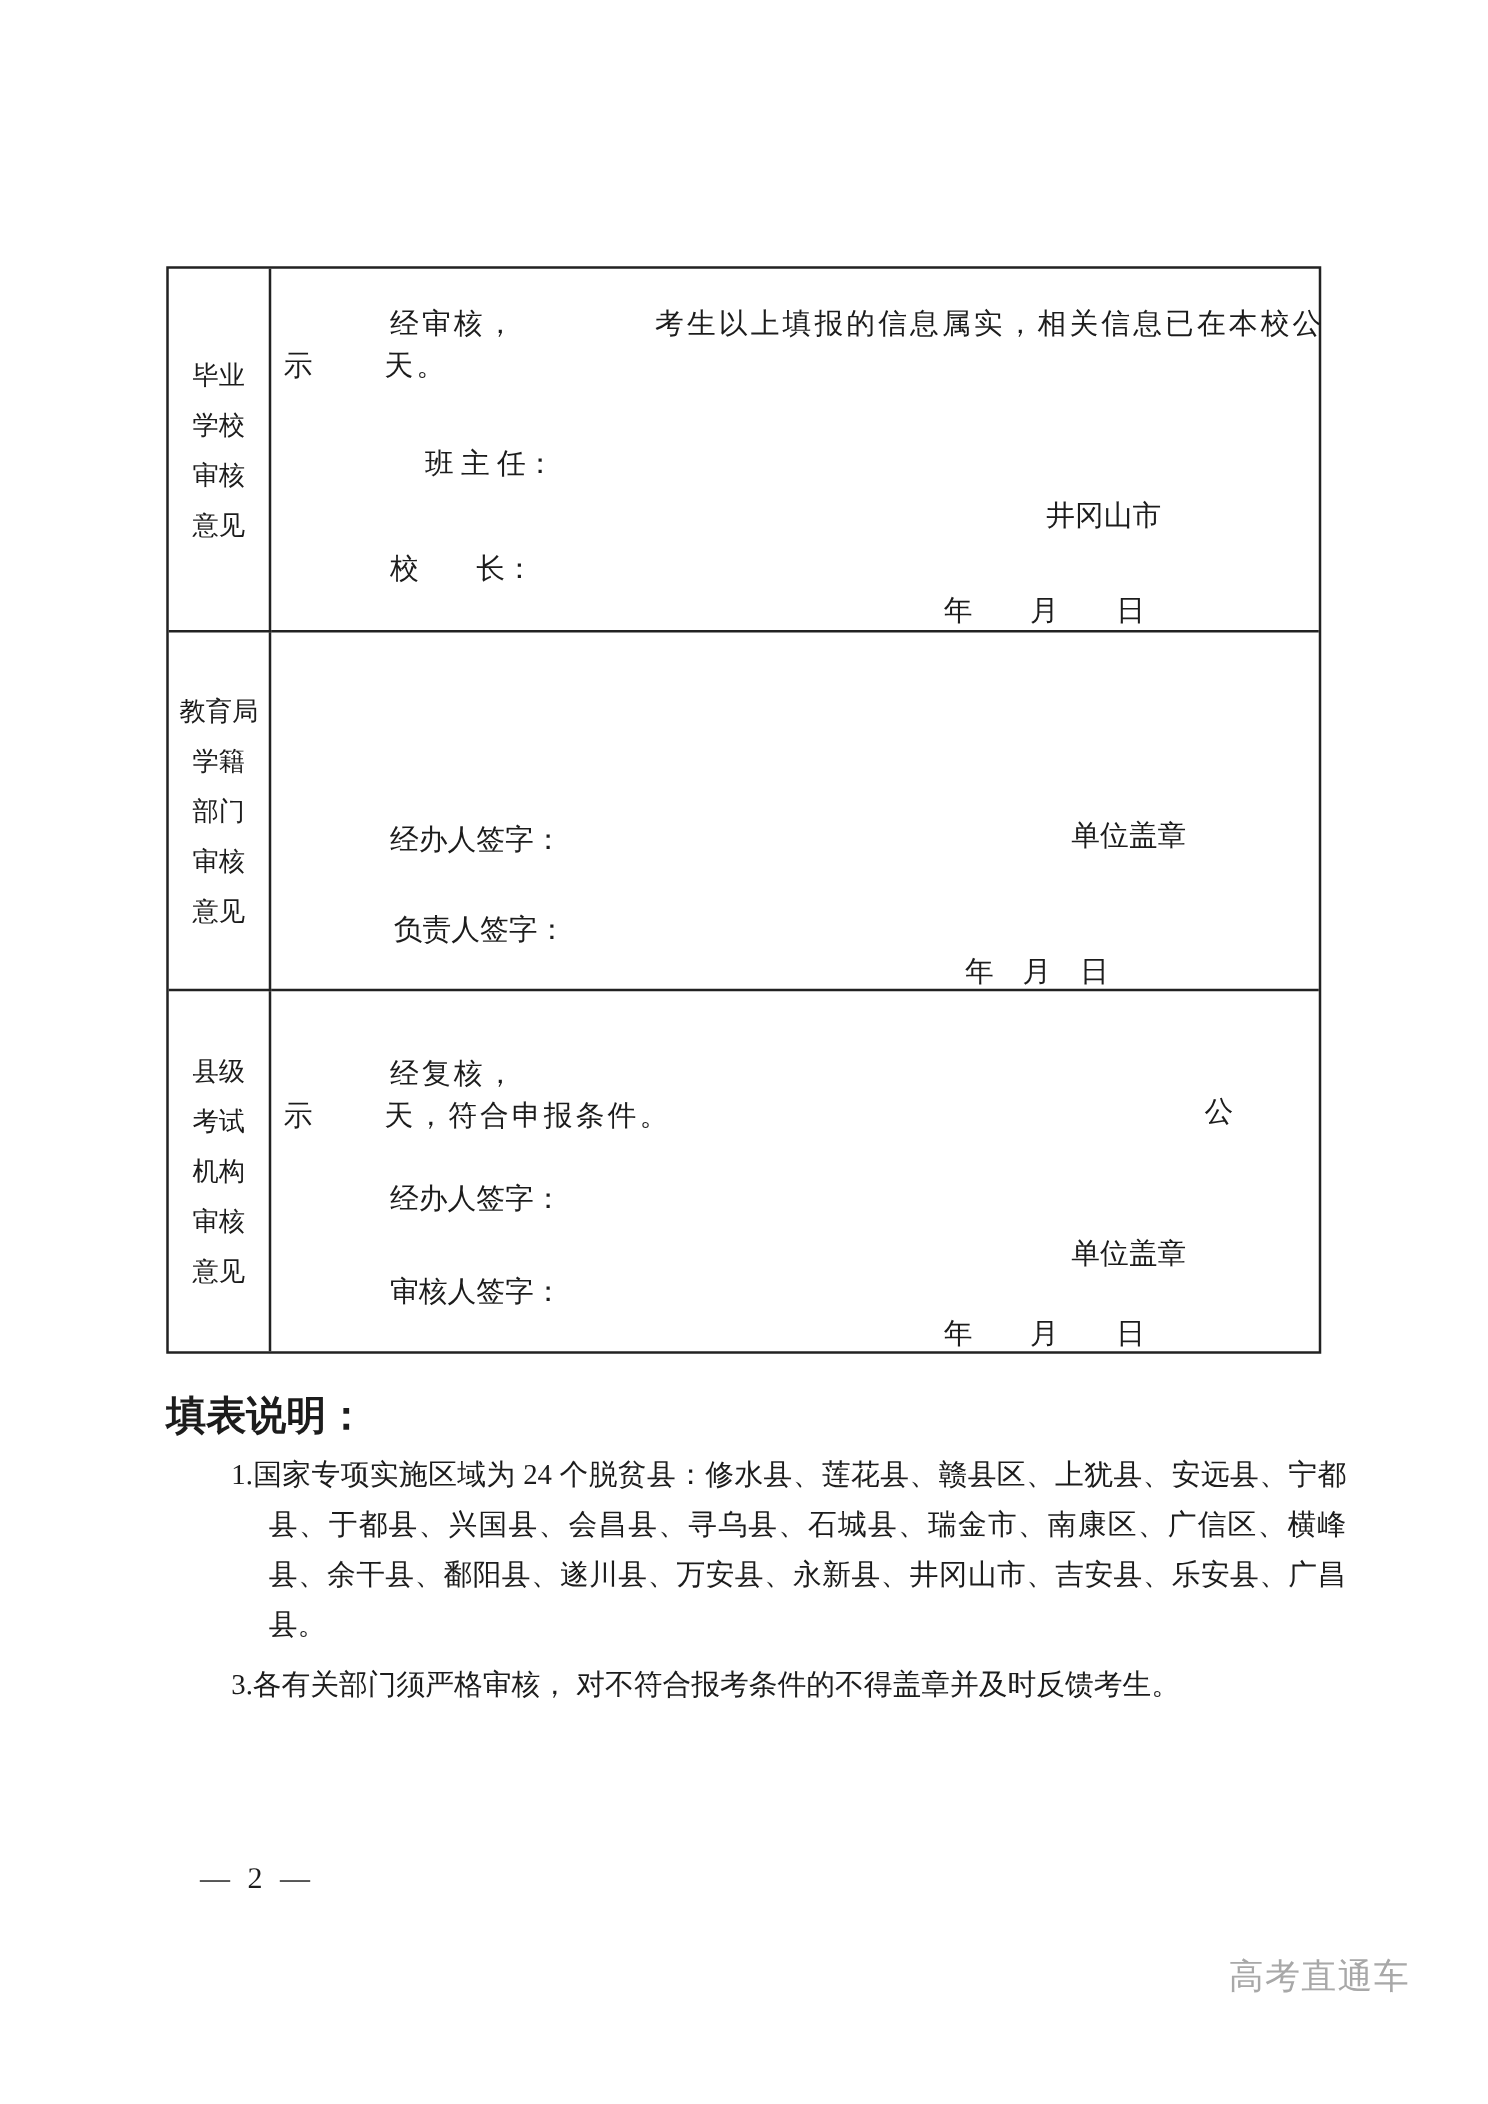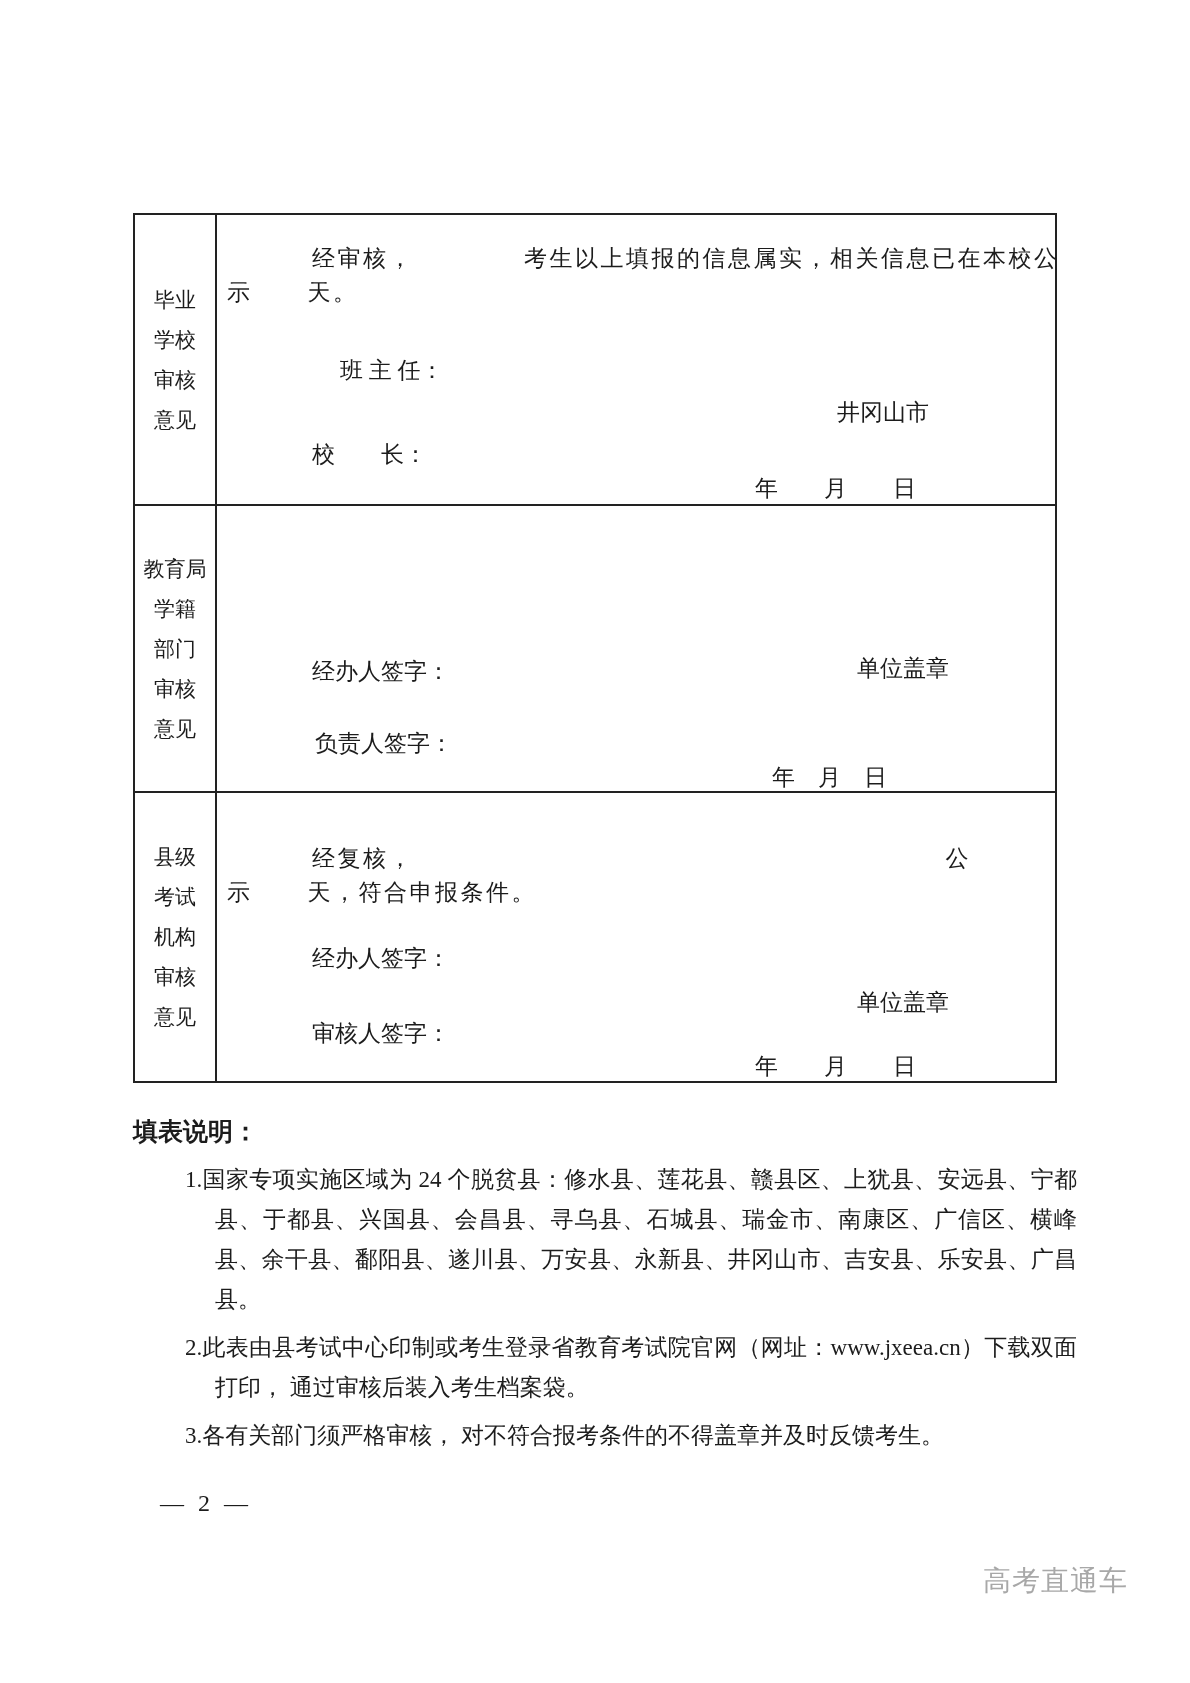--- a/index.html
+++ b/index.html
@@ -58,34 +58,34 @@
   .r1-stamp{top:182px;left:620px;}
   .r1-sign2{top:224px;left:95px;}
   .r1-date{top:258px;left:538px;}
   
   .r2-stmt{top:42px;left:95px;}
   .r2-sign1{top:150px;left:95px;}
   .r2-stamp{top:147px;left:640px;}
   .r2-sign2{top:222px;left:98px;}
   .r2-date{top:256px;left:555px;}
   
-  .r3-stmt1{top:50px;left:95px;right:84px;display:flex;white-space:nowrap;}
+  .r3-stmt1{top:50px;left:95px;right:66px;display:flex;white-space:nowrap;flex-direction:column;}
   .r3-end{margin-left:auto;}
   .r3-stmt2{top:84px;left:10px;}
   .r3-sign1{top:150px;left:95px;}
   .r3-stamp{top:194px;left:640px;}
   .r3-sign2{top:225px;left:95px;}
   .r3-date{top:258px;left:538px;}
 
   
   .notes{
     position:absolute;left:133px;top:1112px;width:944px;
   }
   .notes-heading{
-    font-weight:bold;font-size:25px;line-height:40px;
+    font-weight:bold;font-size:32px;line-height:40px;
   }
   .note-item{
     margin-left:82px;
     text-indent:-30px;
     text-align:justify;
     font-size:23px;
     line-height:40px;
     margin-top:8px;
   }
 
@@ -154,21 +154,20 @@
       <div class="line r3-stamp">单位盖章</div>
       <div class="line r3-sign2">审核人签字：</div>
       <div class="line r3-date">年　　月　　日</div>
     </div>
 
   </div>
 
   <div class="notes">
     <div class="notes-heading">填表说明：</div>
     <div class="note-item">1.国家专项实施区域为 24 个脱贫县：修水县、莲花县、赣县区、上犹县、安远县、宁都县、于都县、兴国县、会昌县、寻乌县、石城县、瑞金市、南康区、广信区、横峰县、余干县、鄱阳县、遂川县、万安县、永新县、井冈山市、吉安县、乐安县、广昌县。</div>
-    <div class="note-item">2.此表由县考试中心印制或考生登录省教育考试院官网（网址：www.jxeea.cn）下载双面打印， 通过审核后装入考生档案袋。</div>
     <div class="note-item">3.各有关部门须严格审核， 对不符合报考条件的不得盖章并及时反馈考生。</div>
   </div>
 
   <div class="page-num">— 2 —</div>
 
   <div class="watermark">高考直通车</div>
 
 </div>
 
 </body></html>

